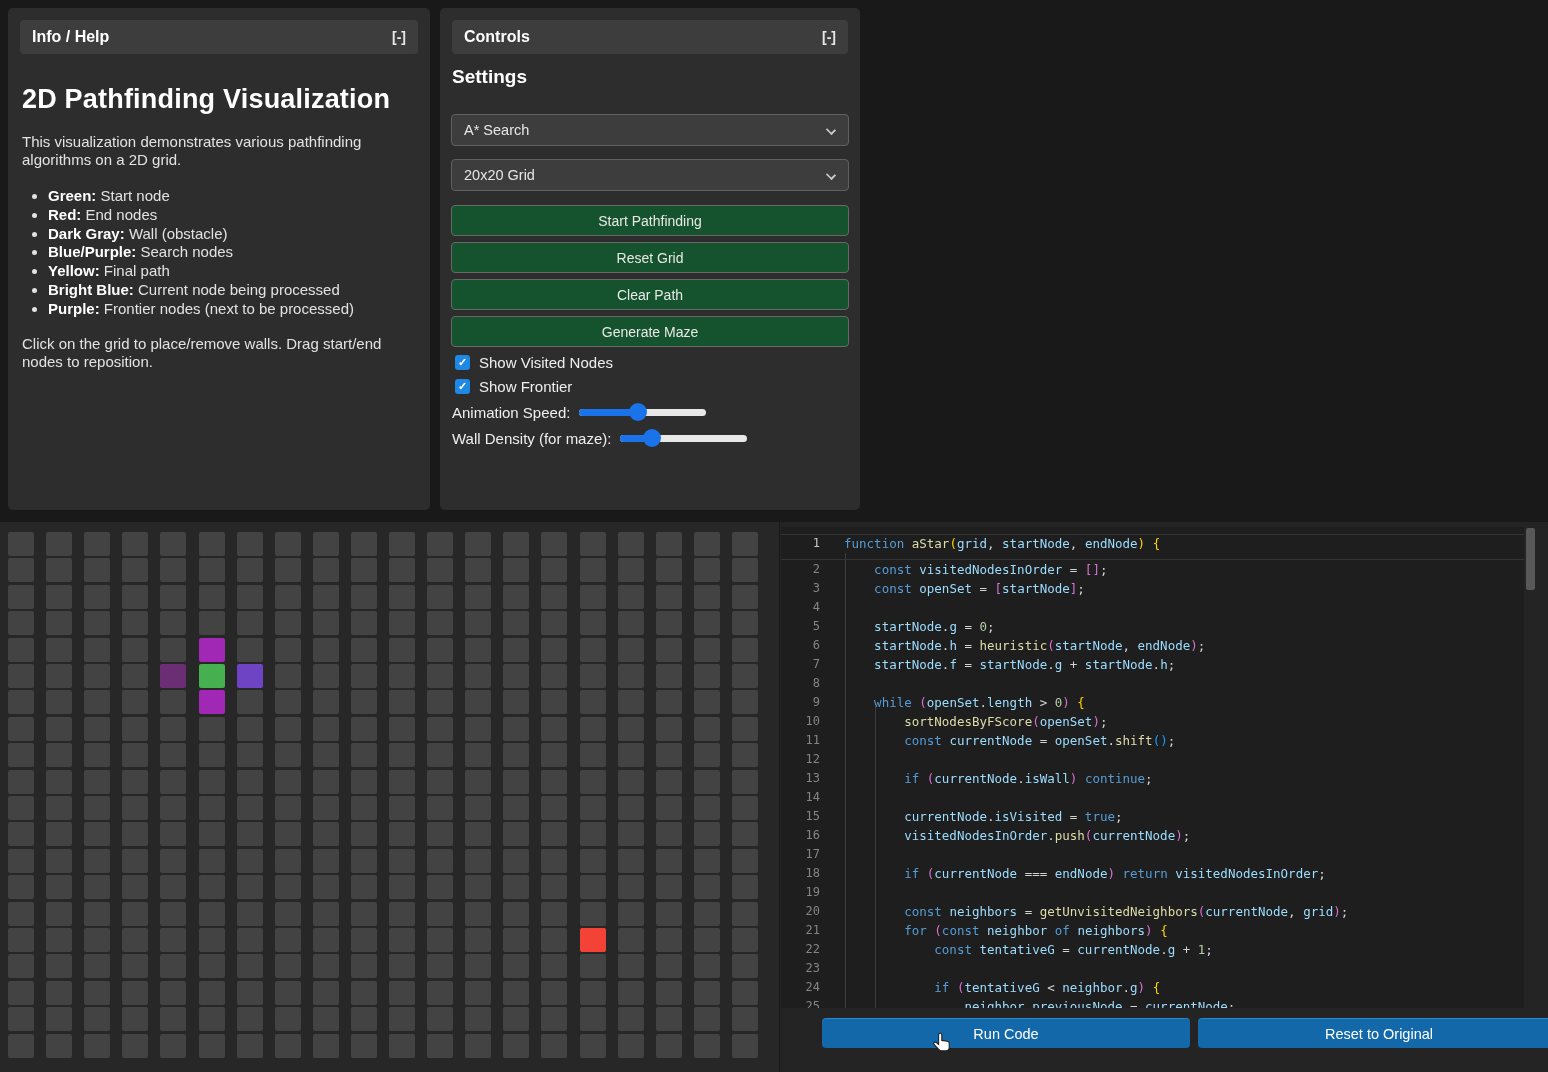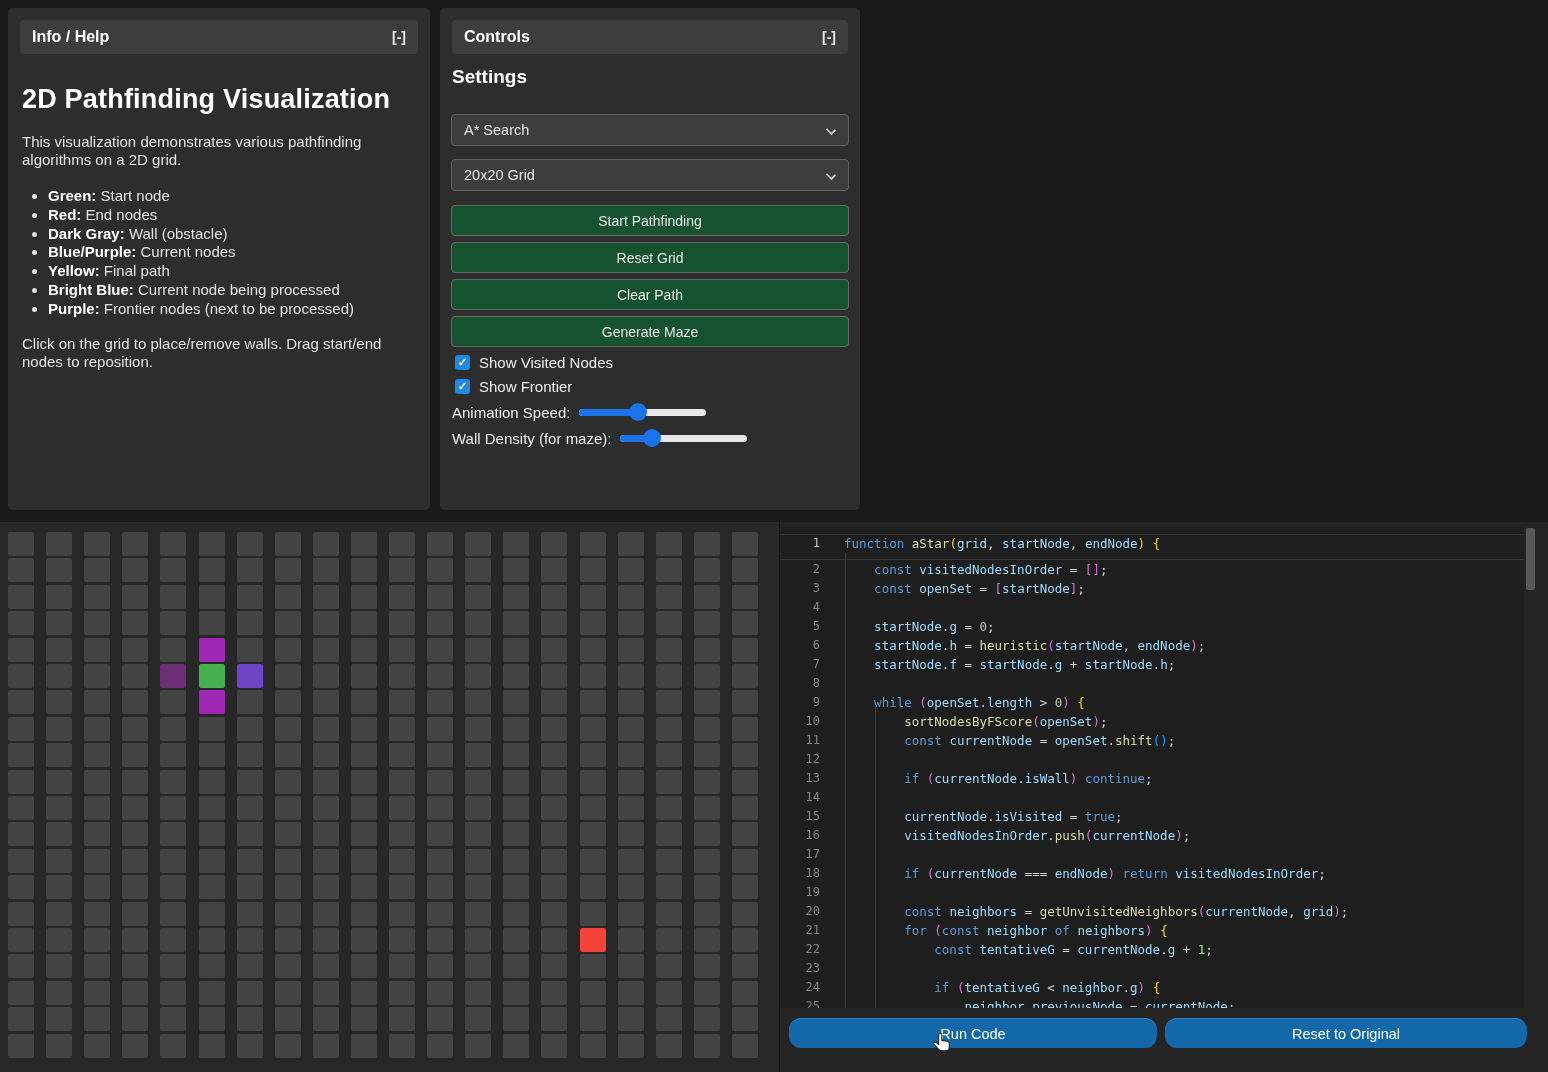--- a/index.html
+++ b/index.html
@@ -58,24 +58,24 @@
   .code-line { position:relative; height:19px; white-space:pre;
                font-family:"DejaVu Sans Mono", monospace; font-size:12.5px; line-height:19px; }
   .code-line.current { border-top:1px solid #343434; border-bottom:1px solid #343434; height:26px; line-height:17px; }
   .ln { display:inline-block; width:39px; text-align:right; color:#858585; font-size:12px; vertical-align:top; }
   .current .ln { color:#c6c6c6; }
   .code-text { display:inline-block; margin-left:24px; }
   .iguide { position:absolute; width:1px; background:#3d3d3d; }
   #code-scrollbar { position:absolute; right:0; top:0; width:12px; height:481px; background:#242424; }
   #scroll-thumb { position:absolute; left:2px; top:1px; width:9px; height:62px; background:#585858; border-radius:2px; }
 
-  .run-btn { position:absolute; height:30px; background:#1268a8; border:none; border-radius:12px;
+  .run-btn { position:absolute; height:30px; background:#1268a8; border:none; border-radius:4px;
              color:#ffffff; font-size:14.5px; font-family:"Liberation Sans",sans-serif;
              display:flex; align-items:center; justify-content:center; cursor:pointer;
-             border-top:1px solid #2f87c8; }
+             border-top:1px solid #2f87c8;margin-left:33px; }
   #run-code-button { left:9px; top:496px; width:368px; }
   #reset-original-button { left:385px; top:496px; width:362px; }
 
   #cursor { position:absolute; left:930px; top:1030px; width:24px; height:26px; pointer-events:none; z-index:50; }
 </style>
 </head>
 <body>
 
 <div id="stage">
 
@@ -84,21 +84,21 @@
       <span class="ph-title">Info / Help</span>
       <span class="ph-collapse">[-]</span>
     </div>
     <div id="info-body">
       <div id="page-title">2D Pathfinding Visualization</div>
       <div class="para" style="max-width:370px;">This visualization demonstrates various pathfinding algorithms on a 2D grid.</div>
       <ul id="legend-list">
           <li><b>Green:</b><span> Start node</span></li>
           <li><b>Red:</b><span> End nodes</span></li>
           <li><b>Dark Gray:</b><span> Wall (obstacle)</span></li>
-          <li><b>Blue/Purple:</b><span> Current nodes</span></li>
+          <li><b>Blue/Purple:</b><span> Search nodes</span></li>
           <li><b>Yellow:</b><span> Final path</span></li>
           <li><b>Bright Blue:</b><span> Current node being processed</span></li>
           <li><b>Purple:</b><span> Frontier nodes (next to be processed)</span></li>
         </ul>
       <div class="para" style="max-width:390px;">Click on the grid to place/remove walls. Drag start/end nodes to reposition.</div>
     </div>
   </div>
 
   <div class="panel" id="controls-panel">
     <div class="panel-header">

